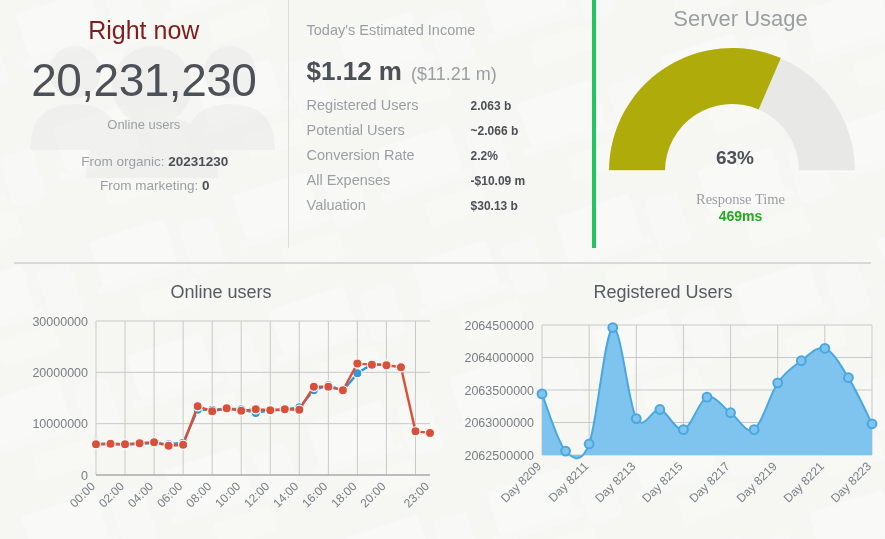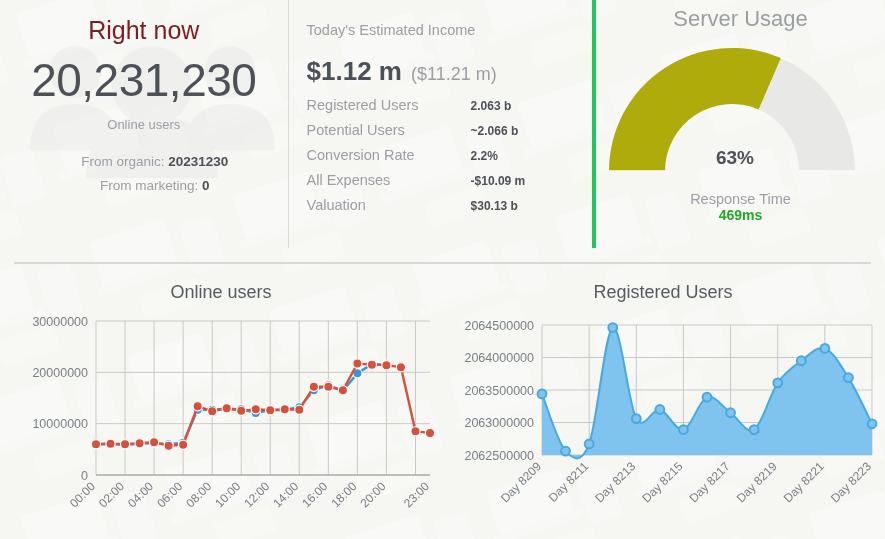--- a/index.html
+++ b/index.html
@@ -89,21 +89,21 @@
     color: #9b9ea3; margin-top: 6px; font-weight: 400;
   }
   #gauge-wrap { position: relative; width: 290px; height: 145px; margin-top: 8px; }
   #gauge-pct {
     position: absolute; left: 0; right: 12px; top: 107px;
     text-align: center; font-size: 19px;
     color: #4c5057; font-weight: bold;
   }
   #srv-rt-label {
     text-align: center; font-size: 14.5px;
-    color: #9b9ea3; margin-top: 6px;
+    color: #9b9ea3; margin-top: 6px; font-family: Liberation Serif, serif;
   }
   #srv-rt-value {
     text-align: center; font-size: 14px;
     font-weight: bold; margin-top: 0;
   }
 
   
   #hdiv {
     position: absolute; left: 14px; top: 262px;
     width: 857px; height: 2px;

